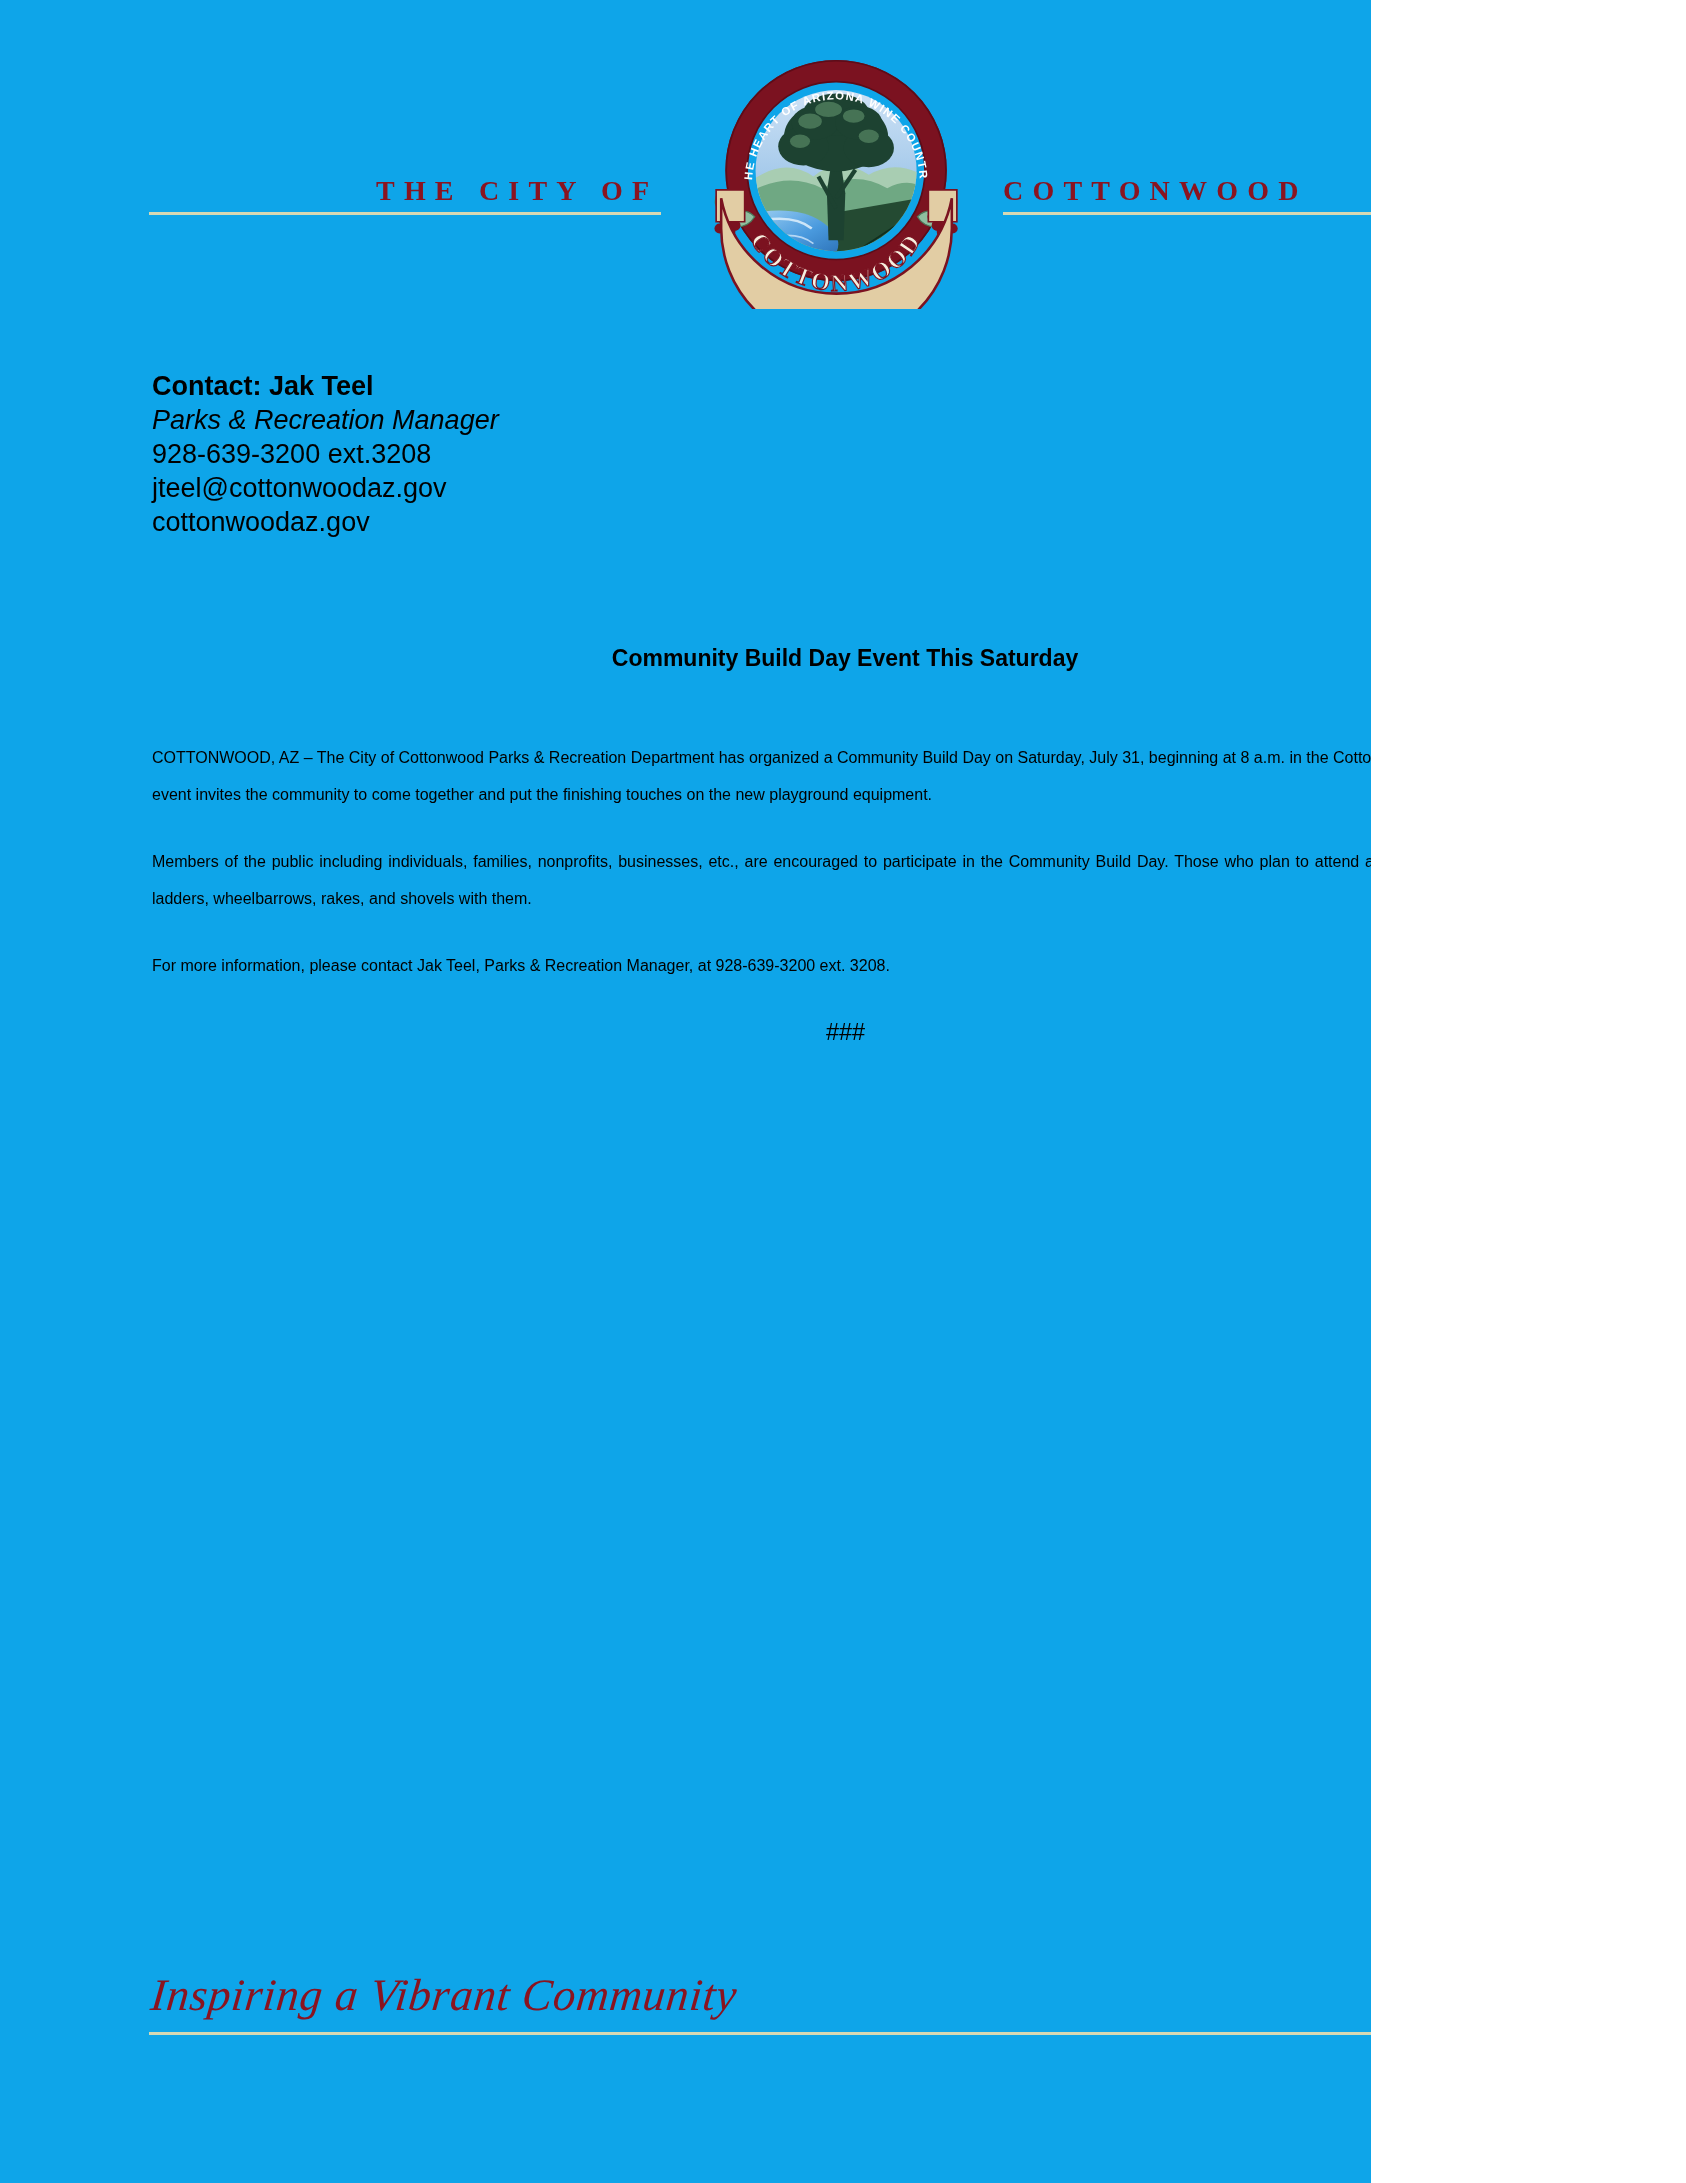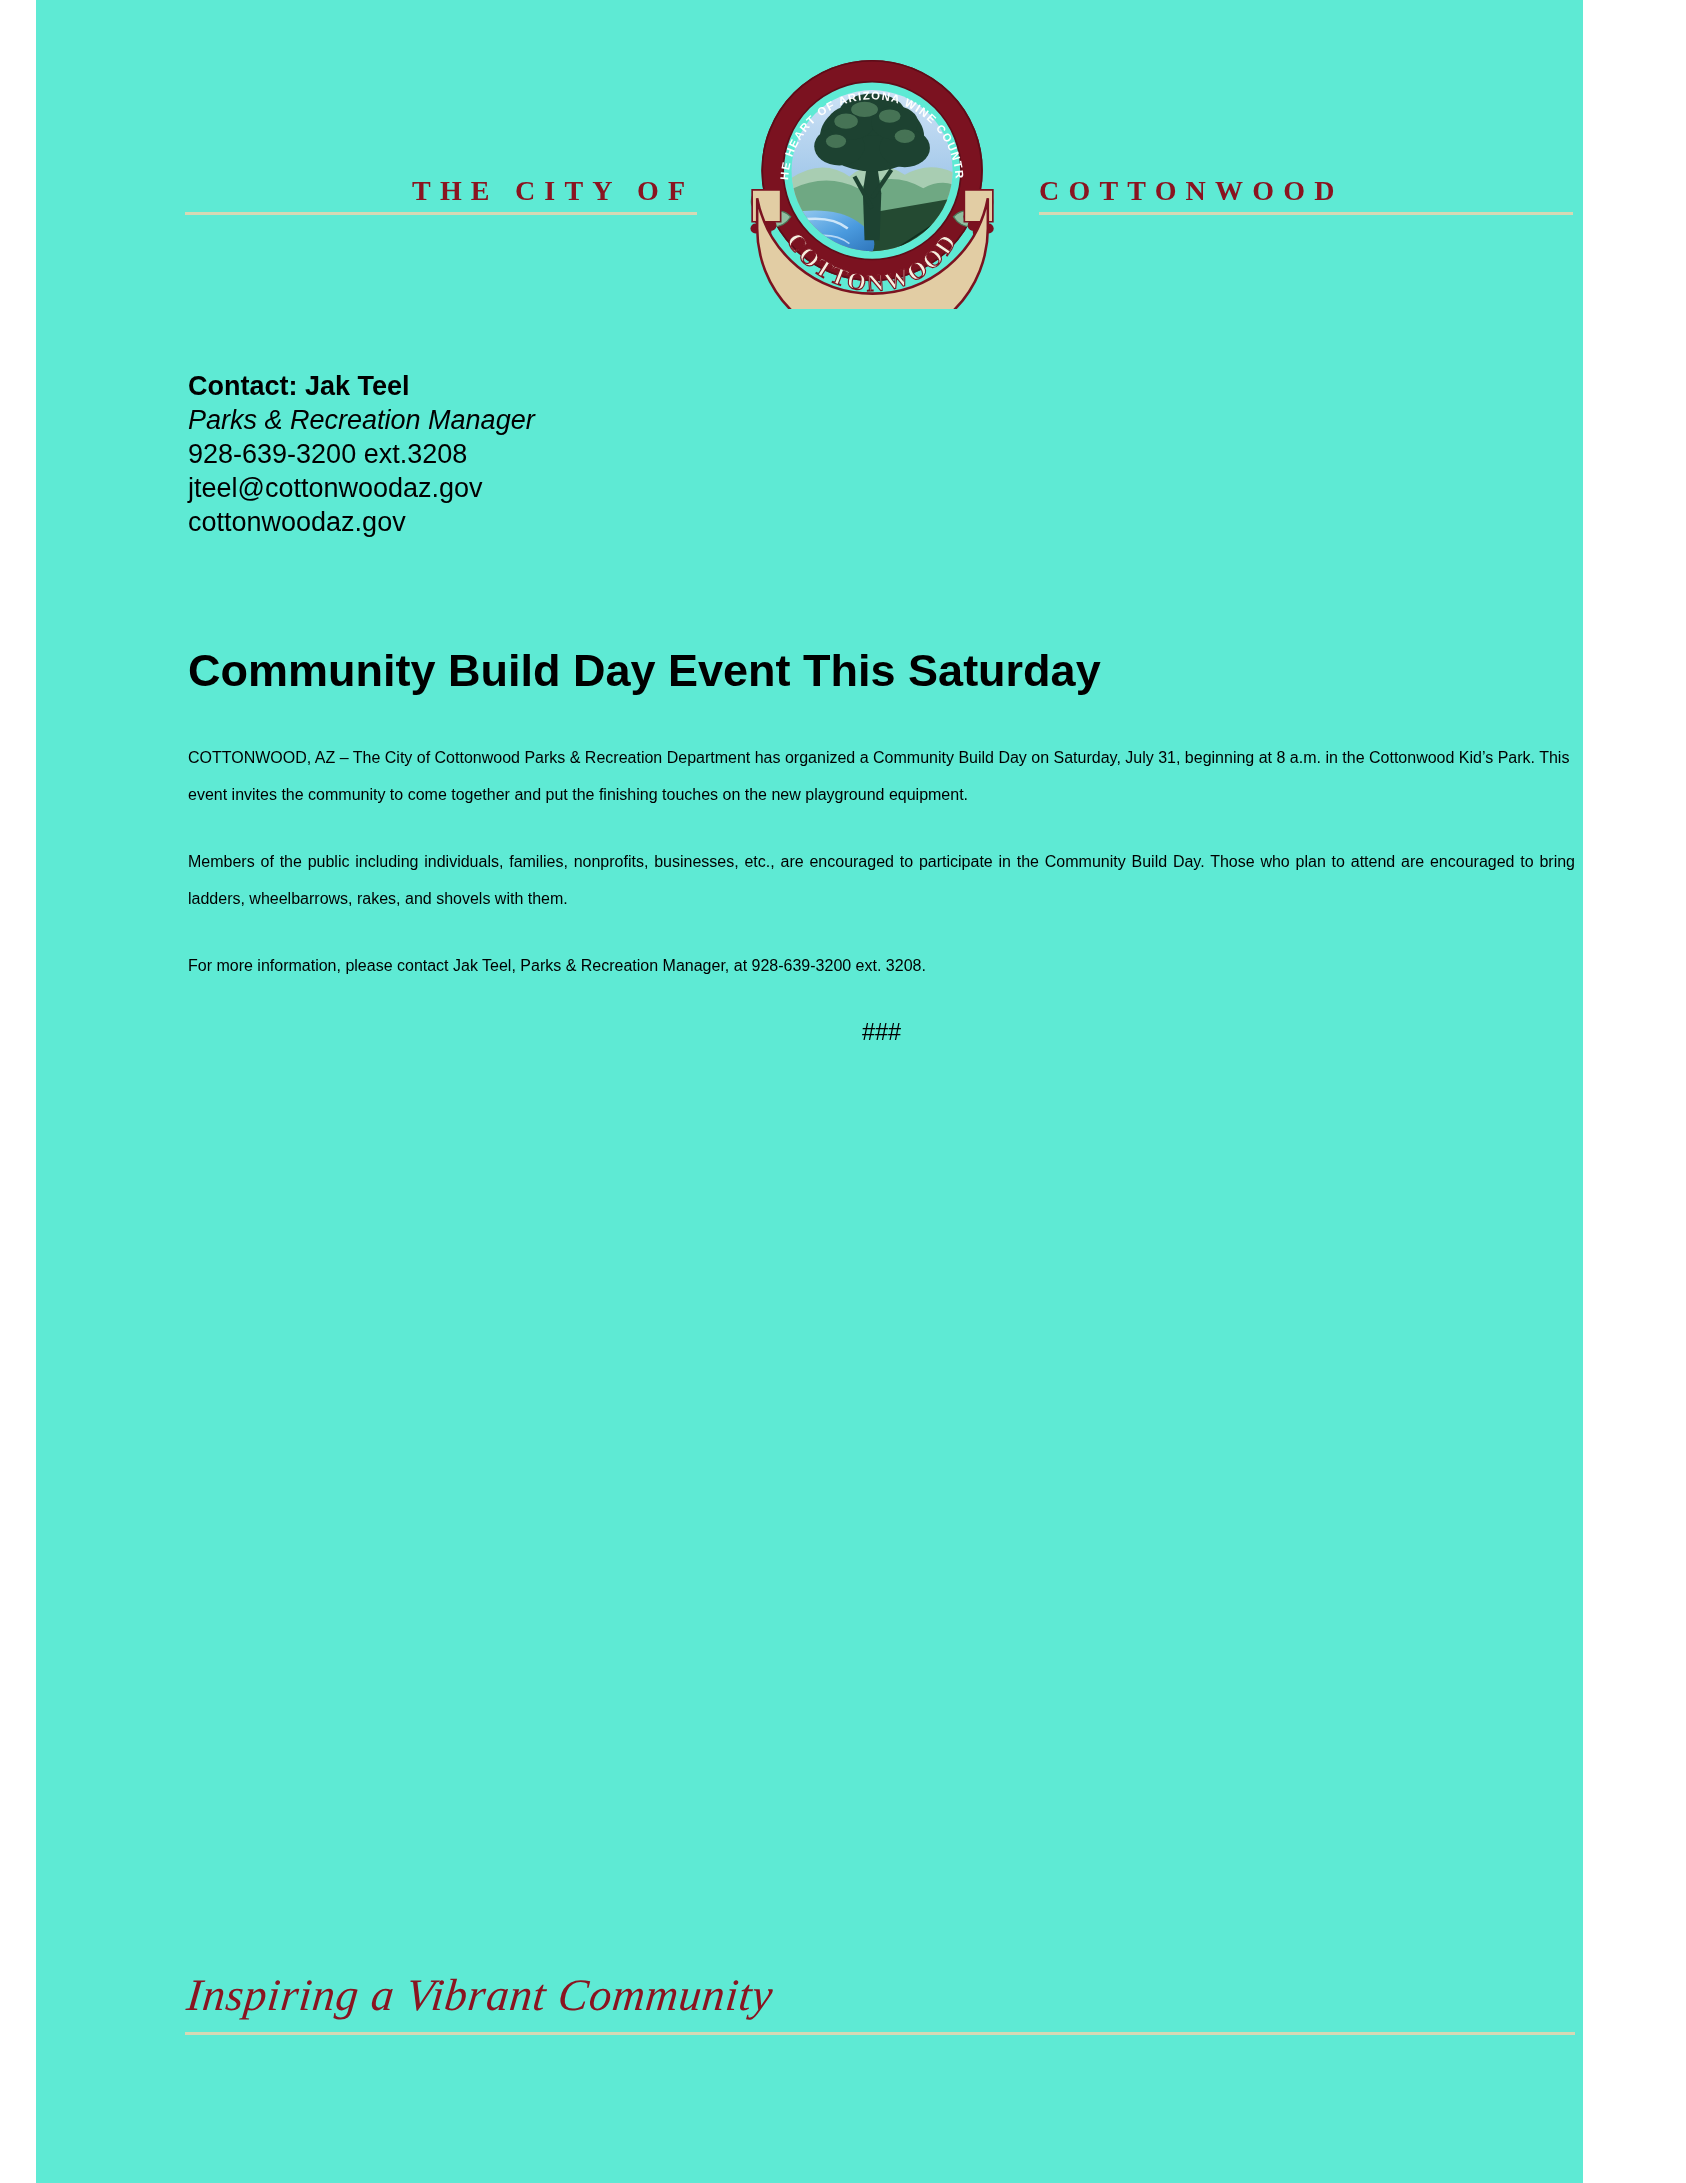--- a/index.html
+++ b/index.html
@@ -7,26 +7,25 @@
     margin: 0;
     padding: 0;
     background: #ffffff;
   }
   body {
     font-family: "Liberation Sans", sans-serif;
     color: #000000;
   }
   .page {
     position: relative;
-    width: 1547px;
+    width: 1371px;
     height: 2183px;
-    background: #5eead4;
+    background: #0ea5e9;
     overflow: hidden;
     box-sizing: border-box;
-    margin-left: 36px;
   }
 
   
   .letterhead {
     position: absolute;
     left: 0;
     top: 0;
     width: 1687px;
     height: 336px;
   }
@@ -82,22 +81,22 @@
   }
   .meta-line.bold   { font-weight: 700; }
   .meta-line.italic { font-style: italic; }
 
   
   .headline {
     position: absolute;
     left: 152px;
     top: 645px;
     width: 1386px;
-    text-align: left;
-    font-size: 45px;
+    text-align: center;
+    font-size: 23px;
     font-weight: 700;
     color: #000;
   }
 
   
   .body-copy {
     position: absolute;
     left: 152px;
     top: 739px;
     width: 1387px;

